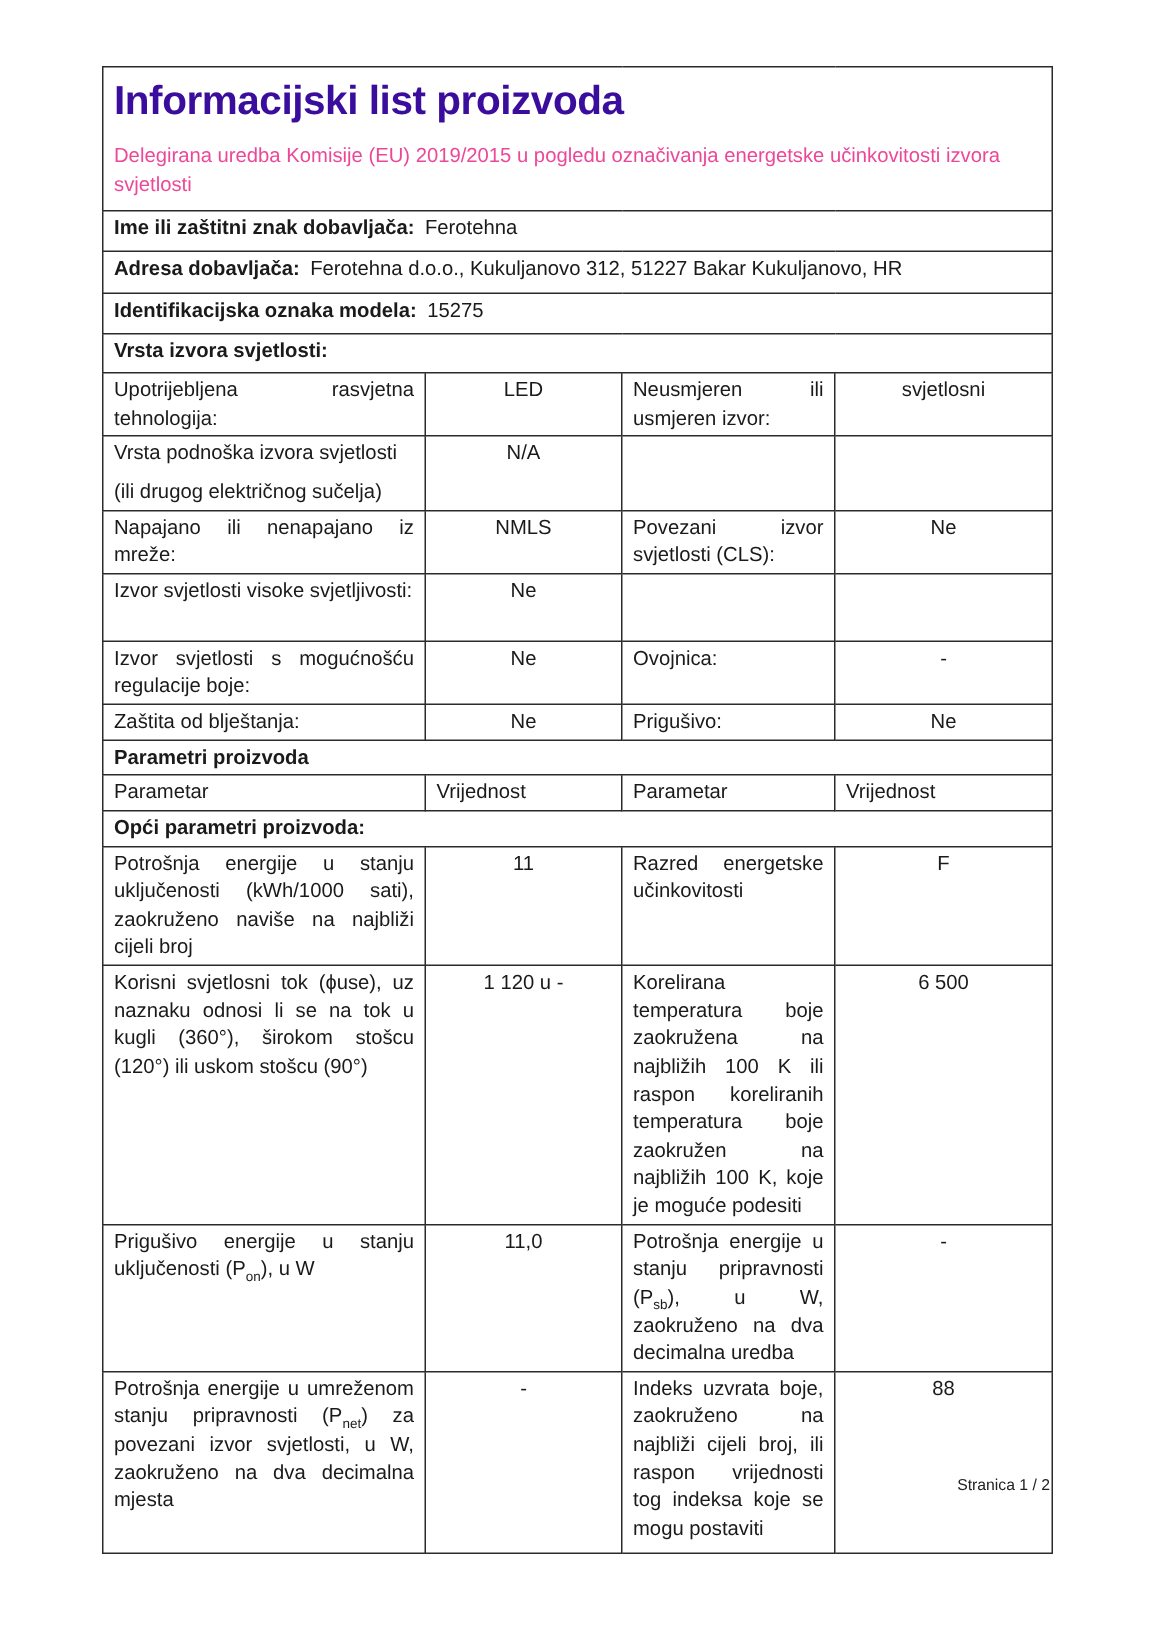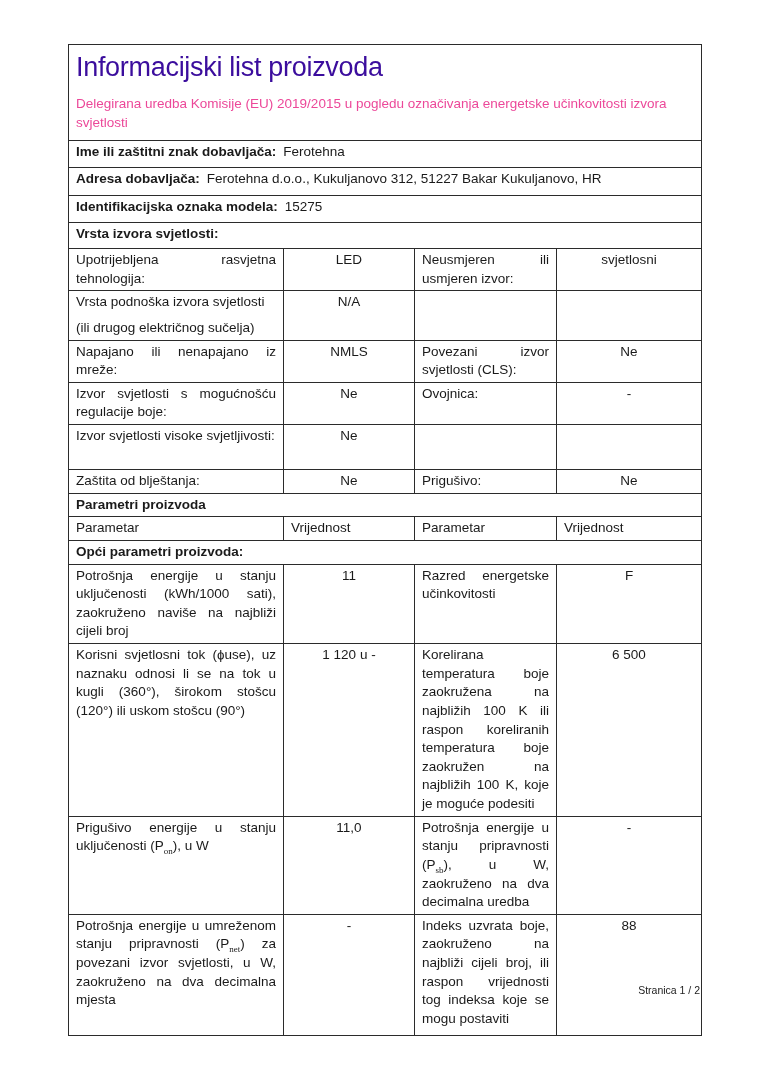--- a/index.html
+++ b/index.html
@@ -29,40 +29,40 @@
   }
   table.sheet td {
     border: 1.5px solid #2b2b2b;
     vertical-align: top;
     padding: 2px 7px;
     overflow: hidden;
   }
   .title-cell { padding: 6px 10px 8px 10px; }
   .doc-title {
     font-size: 27px;
-    font-weight: normal;
+    font-weight: bold;
     letter-spacing: -0.3px;
     margin: 2px 0 9px 0;
   }
   .doc-subtitle {
     font-size: 13.5px;
     color: #ec4899;
   }
   .lbl { font-weight: bold; }
   .val { margin-left: 7px; }
   .jp { text-align: justify; }
   .center { text-align: center; }
   .sec {
     font-weight: bold;
     text-align: left;
     padding-top: 1px;
     padding-bottom: 1px;
   }
   .second-par { margin-top: 7px; }
-  sub { font-size: 9px; line-height: 0; font-family: Liberation Serif, serif; }
+  sub { font-size: 9px; line-height: 0; }
   .footer {
     position: absolute;
     top: 984px;
     right: 68px;
     font-size: 10.5px;
     color: #222222;
   }
 </style>
 </head>
 <body>
@@ -120,31 +120,31 @@
       <td class="center">N/A</td>
       <td class="jp"></td>
       <td class="center"></td>
     </tr>
     <tr style="height:38px">
       <td class="jp">Napajano ili nenapajano iz mreže:</td>
       <td class="center">NMLS</td>
       <td class="jp">Povezani izvor svjetlosti (CLS):</td>
       <td class="center">Ne</td>
     </tr>
+    <tr style="height:45px">
+      <td class="jp">Izvor svjetlosti visoke svjetljivosti:</td>
+      <td class="center">Ne</td>
+      <td class="jp"></td>
+      <td class="center"></td>
+    </tr>
     <tr style="height:39px">
       <td class="jp">Izvor svjetlosti s mogućnošću regulacije boje:</td>
       <td class="center">Ne</td>
       <td class="jp">Ovojnica:</td>
       <td class="center">-</td>
-    </tr>
-    <tr style="height:45px">
-      <td class="jp">Izvor svjetlosti visoke svjetljivosti:</td>
-      <td class="center">Ne</td>
-      <td class="jp"></td>
-      <td class="center"></td>
     </tr>
     <tr style="height:23px">
       <td class="jp">Zaštita od blještanja:</td>
       <td class="center">Ne</td>
       <td class="jp">Prigušivo:</td>
       <td class="center">Ne</td>
     </tr>
 
     <tr style="height:21px">
       <td colspan="4" class="sec">Parametri proizvoda</td>

